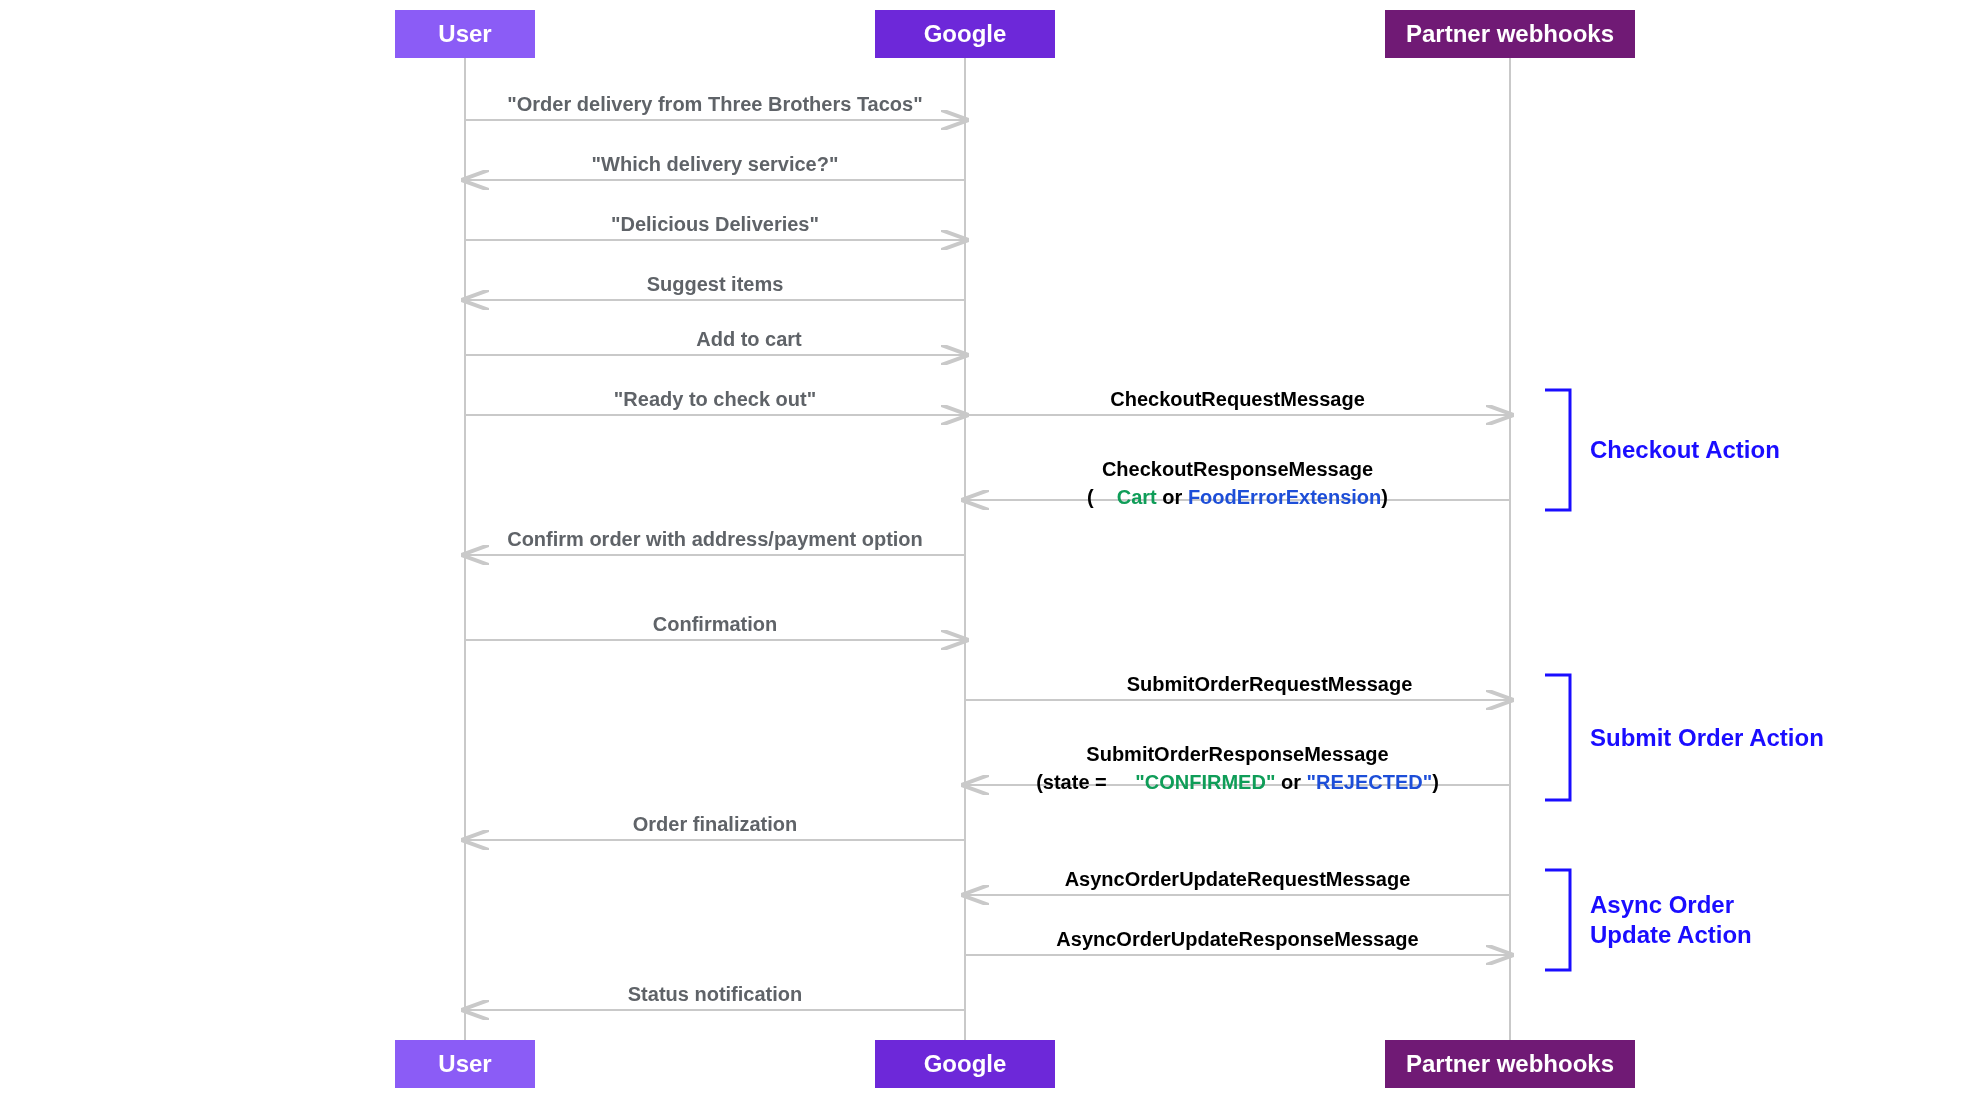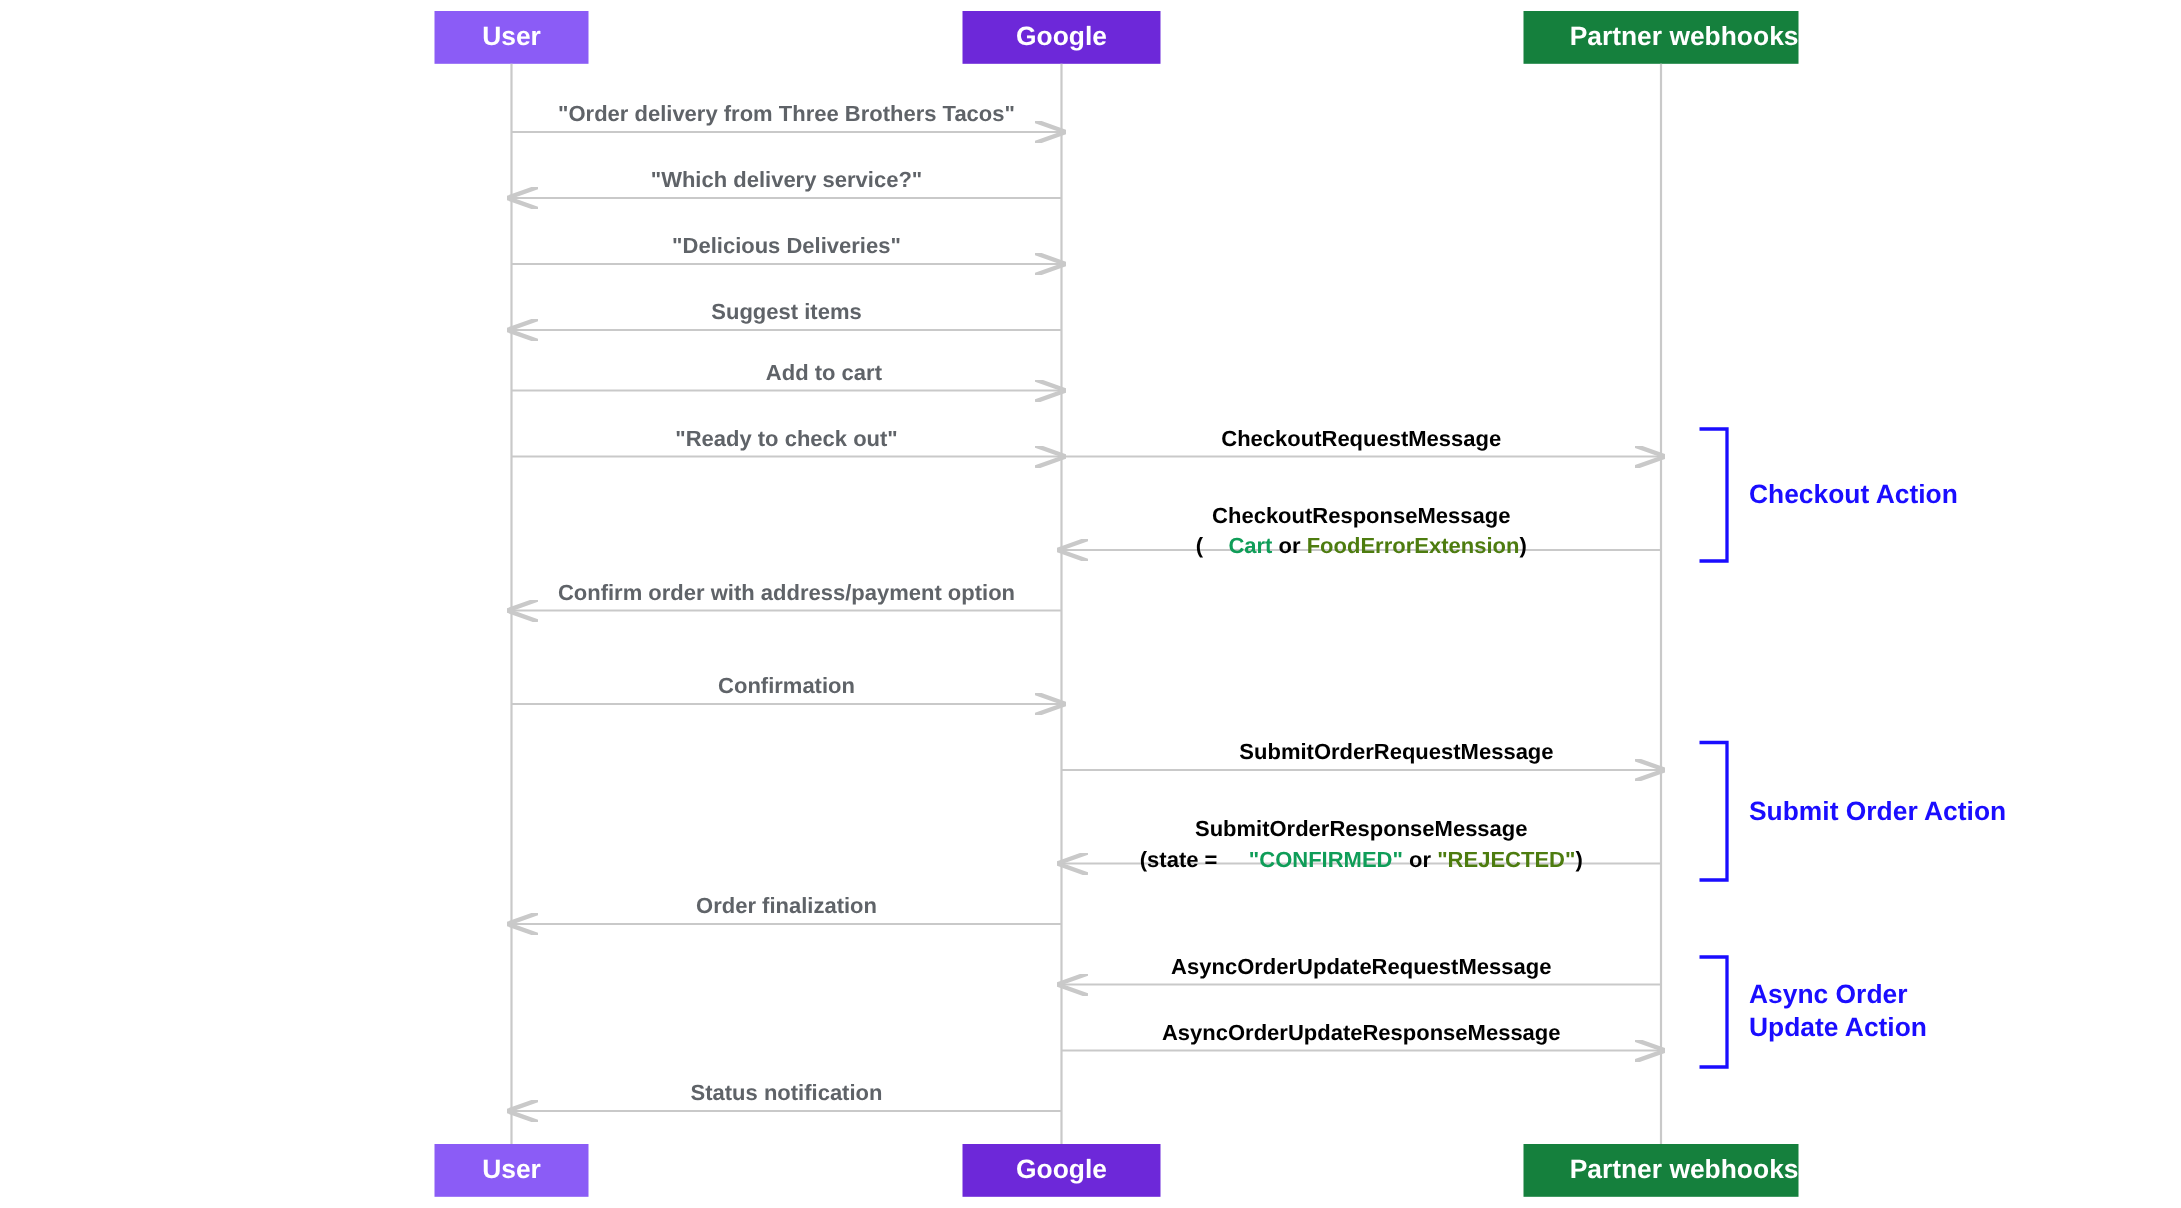--- a/index.html
+++ b/index.html
@@ -1,28 +1,28 @@
 <!DOCTYPE html>
 <html><head>
 <meta charset="utf-8">
 <style>
   html,body{margin:0;padding:0;background:#fff;font-family:Arial,Helvetica,sans-serif;}
   .stage{position:relative;width:1983px;height:1098px;}
   svg{position:absolute;top:0;left:0;}
   .lane-box{position:absolute;display:flex;align-items:center;justify-content:center;color:#fff;font-weight:700;font-size:24px;}
   .lane-user{background:#8b5cf6;}
   .lane-google{background:#6d28d9;}
-  .lane-partner{background:#15803d;justify-content:flex-end;}
+  .lane-partner{background:#701a75;}
   .msg{position:absolute;text-align:center;font-size:20px;}
   .msg.gray{color:#5f6368;font-weight:600;}
   .msg.black{color:#000;font-weight:700;}
   .sub{position:absolute;text-align:center;font-size:20px;color:#000;font-weight:700;}
   .sub .paren{color:#000;}
   .sub .green{color:#0f9d58;margin-left:23px;}
-  .sub .red{color:#4d7c0f;}
+  .sub .red{color:#1d4ed8;}
   .action{position:absolute;color:#1a0dff;font-weight:700;font-size:24px;line-height:1.25;}
 </style>
 </head>
 <body>
 
 <div class="stage">
 
   <div class="lane-box lane-user" style="left:395px; top:10px; width:140px;height:48px;">
       <span>User</span>
     </div>

